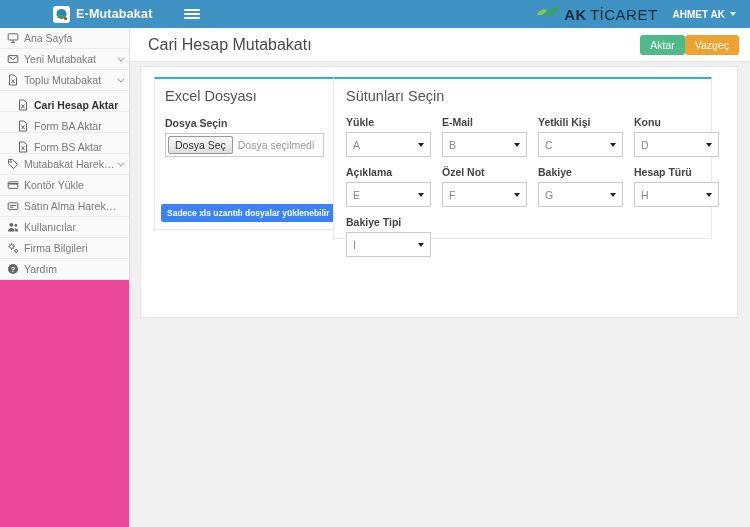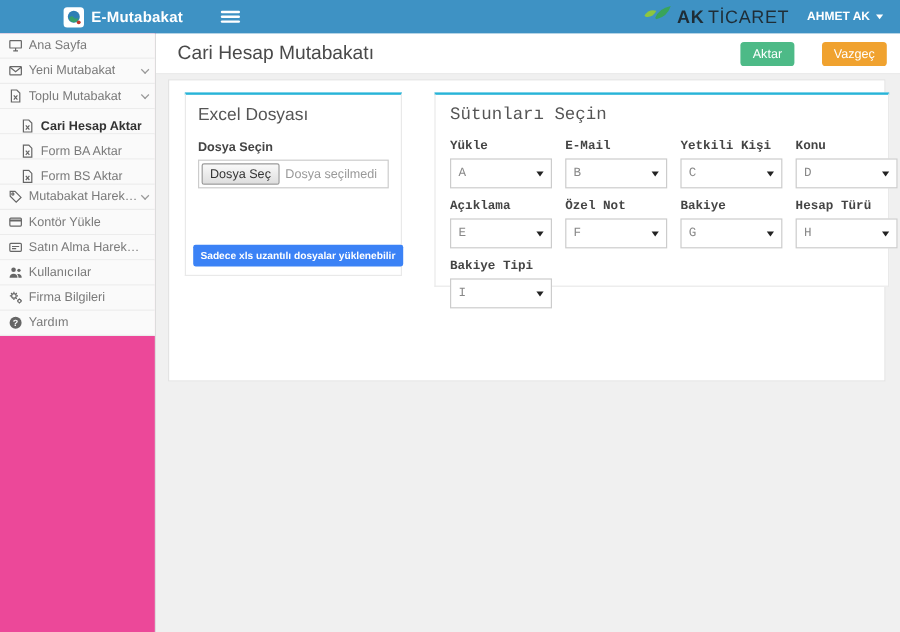--- a/index.html
+++ b/index.html
@@ -53,21 +53,21 @@
   .nav-label { overflow:hidden; text-overflow:ellipsis; }
   .chev { margin-left:auto; width:5px; height:5px; border-right:1.3px solid #999; border-bottom:1.3px solid #999; transform:rotate(45deg) translateY(-2px); flex:0 0 auto; }
 
   
   .page-header {
     position:absolute; left:130px; top:28px; width:620px; height:34px;
     background:#fff; border-bottom:1px solid #e6e6e6;
     display:flex; align-items:center; padding:0 11px 0 18px;
   }
   .page-title { font-size:16px; font-weight:normal; color:#4a4a4a; }
-  .page-actions { margin-left:auto; display:flex; gap:23px; }
+  .page-actions { margin-left:auto; display:flex; gap:0; }
   .btn {
     height:20px; padding:0 10px; font-size:10.5px; color:#fff;
     border:none; border-radius:3px; cursor:pointer; font-family:inherit;
   }
   .btn-aktar { background:#4dba87; }
   .btn-vazgec { background:#f0a22f; }
 
   
   .card {
     position:absolute; left:140px; top:66px; width:598px; height:252px;
@@ -91,21 +91,21 @@
     background:linear-gradient(#f9f9f9,#dedede); padding:2px 6px; white-space:nowrap;
     font-family:inherit; cursor:pointer;
   }
   .fileplaceholder { font-size:10.5px; color:#999; margin-left:5px; white-space:nowrap; overflow:hidden; }
   .note-badge {
     position:absolute; left:6px; bottom:7px;
     background:#3b82f6; color:#fff; font-size:8.5px; font-weight:bold;
     padding:4px 6px; border-radius:2px; white-space:nowrap;
   }
 
-  .panel-columns { left:221px; top:10px; width:379px; height:162px;font-family:Liberation Mono, monospace; }
+  .panel-columns { left:192px; top:10px; width:379px; height:162px; }
   .columns-inner { padding:9px 12px 0 12px; }
   .columns-title { margin-bottom:12px; }
   .fields-grid { display:grid; grid-template-columns:repeat(4, 85px); column-gap:11px; row-gap:9px; }
   .selectbox {
     width:85px; height:25px; border:1px solid #ccc; background:#fff;
     display:flex; align-items:center; justify-content:space-between;
     padding:0 6px; font-size:10.5px; color:#888; cursor:pointer;
   }
   .select-caret { width:0; height:0; border-left:3.5px solid transparent; border-right:3.5px solid transparent; border-top:4.5px solid #222; }
   .panel-footer {

